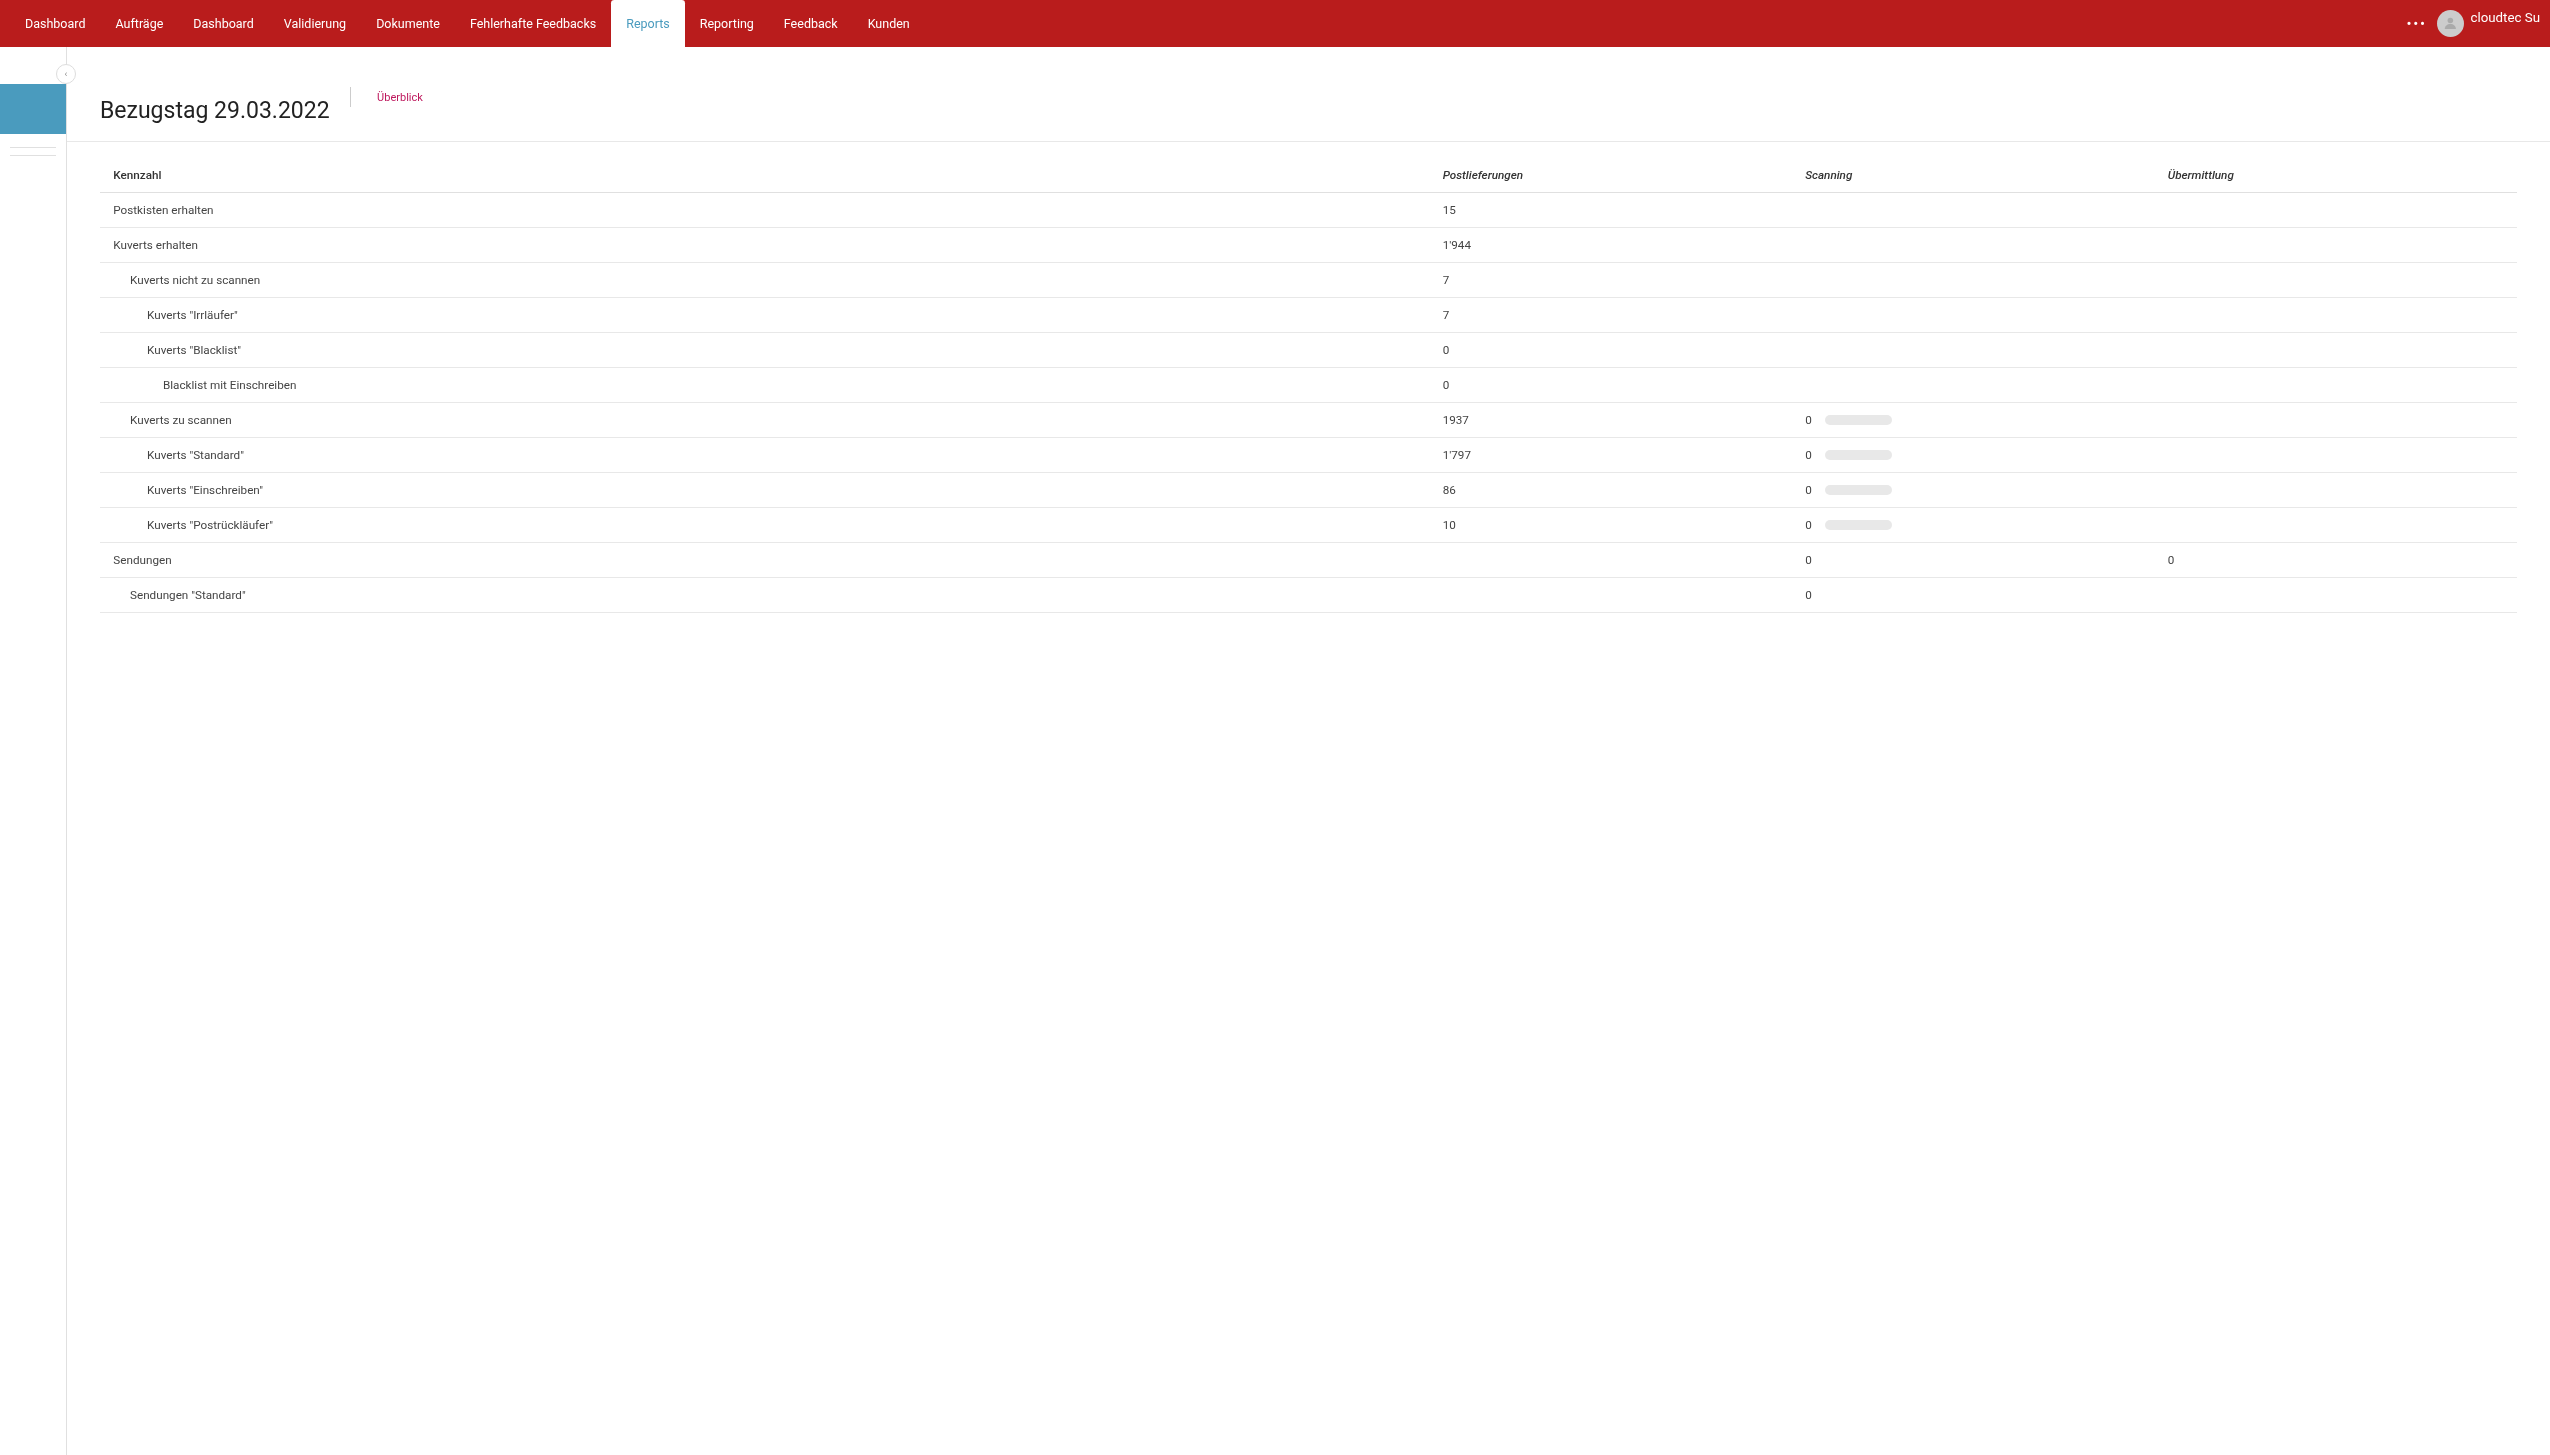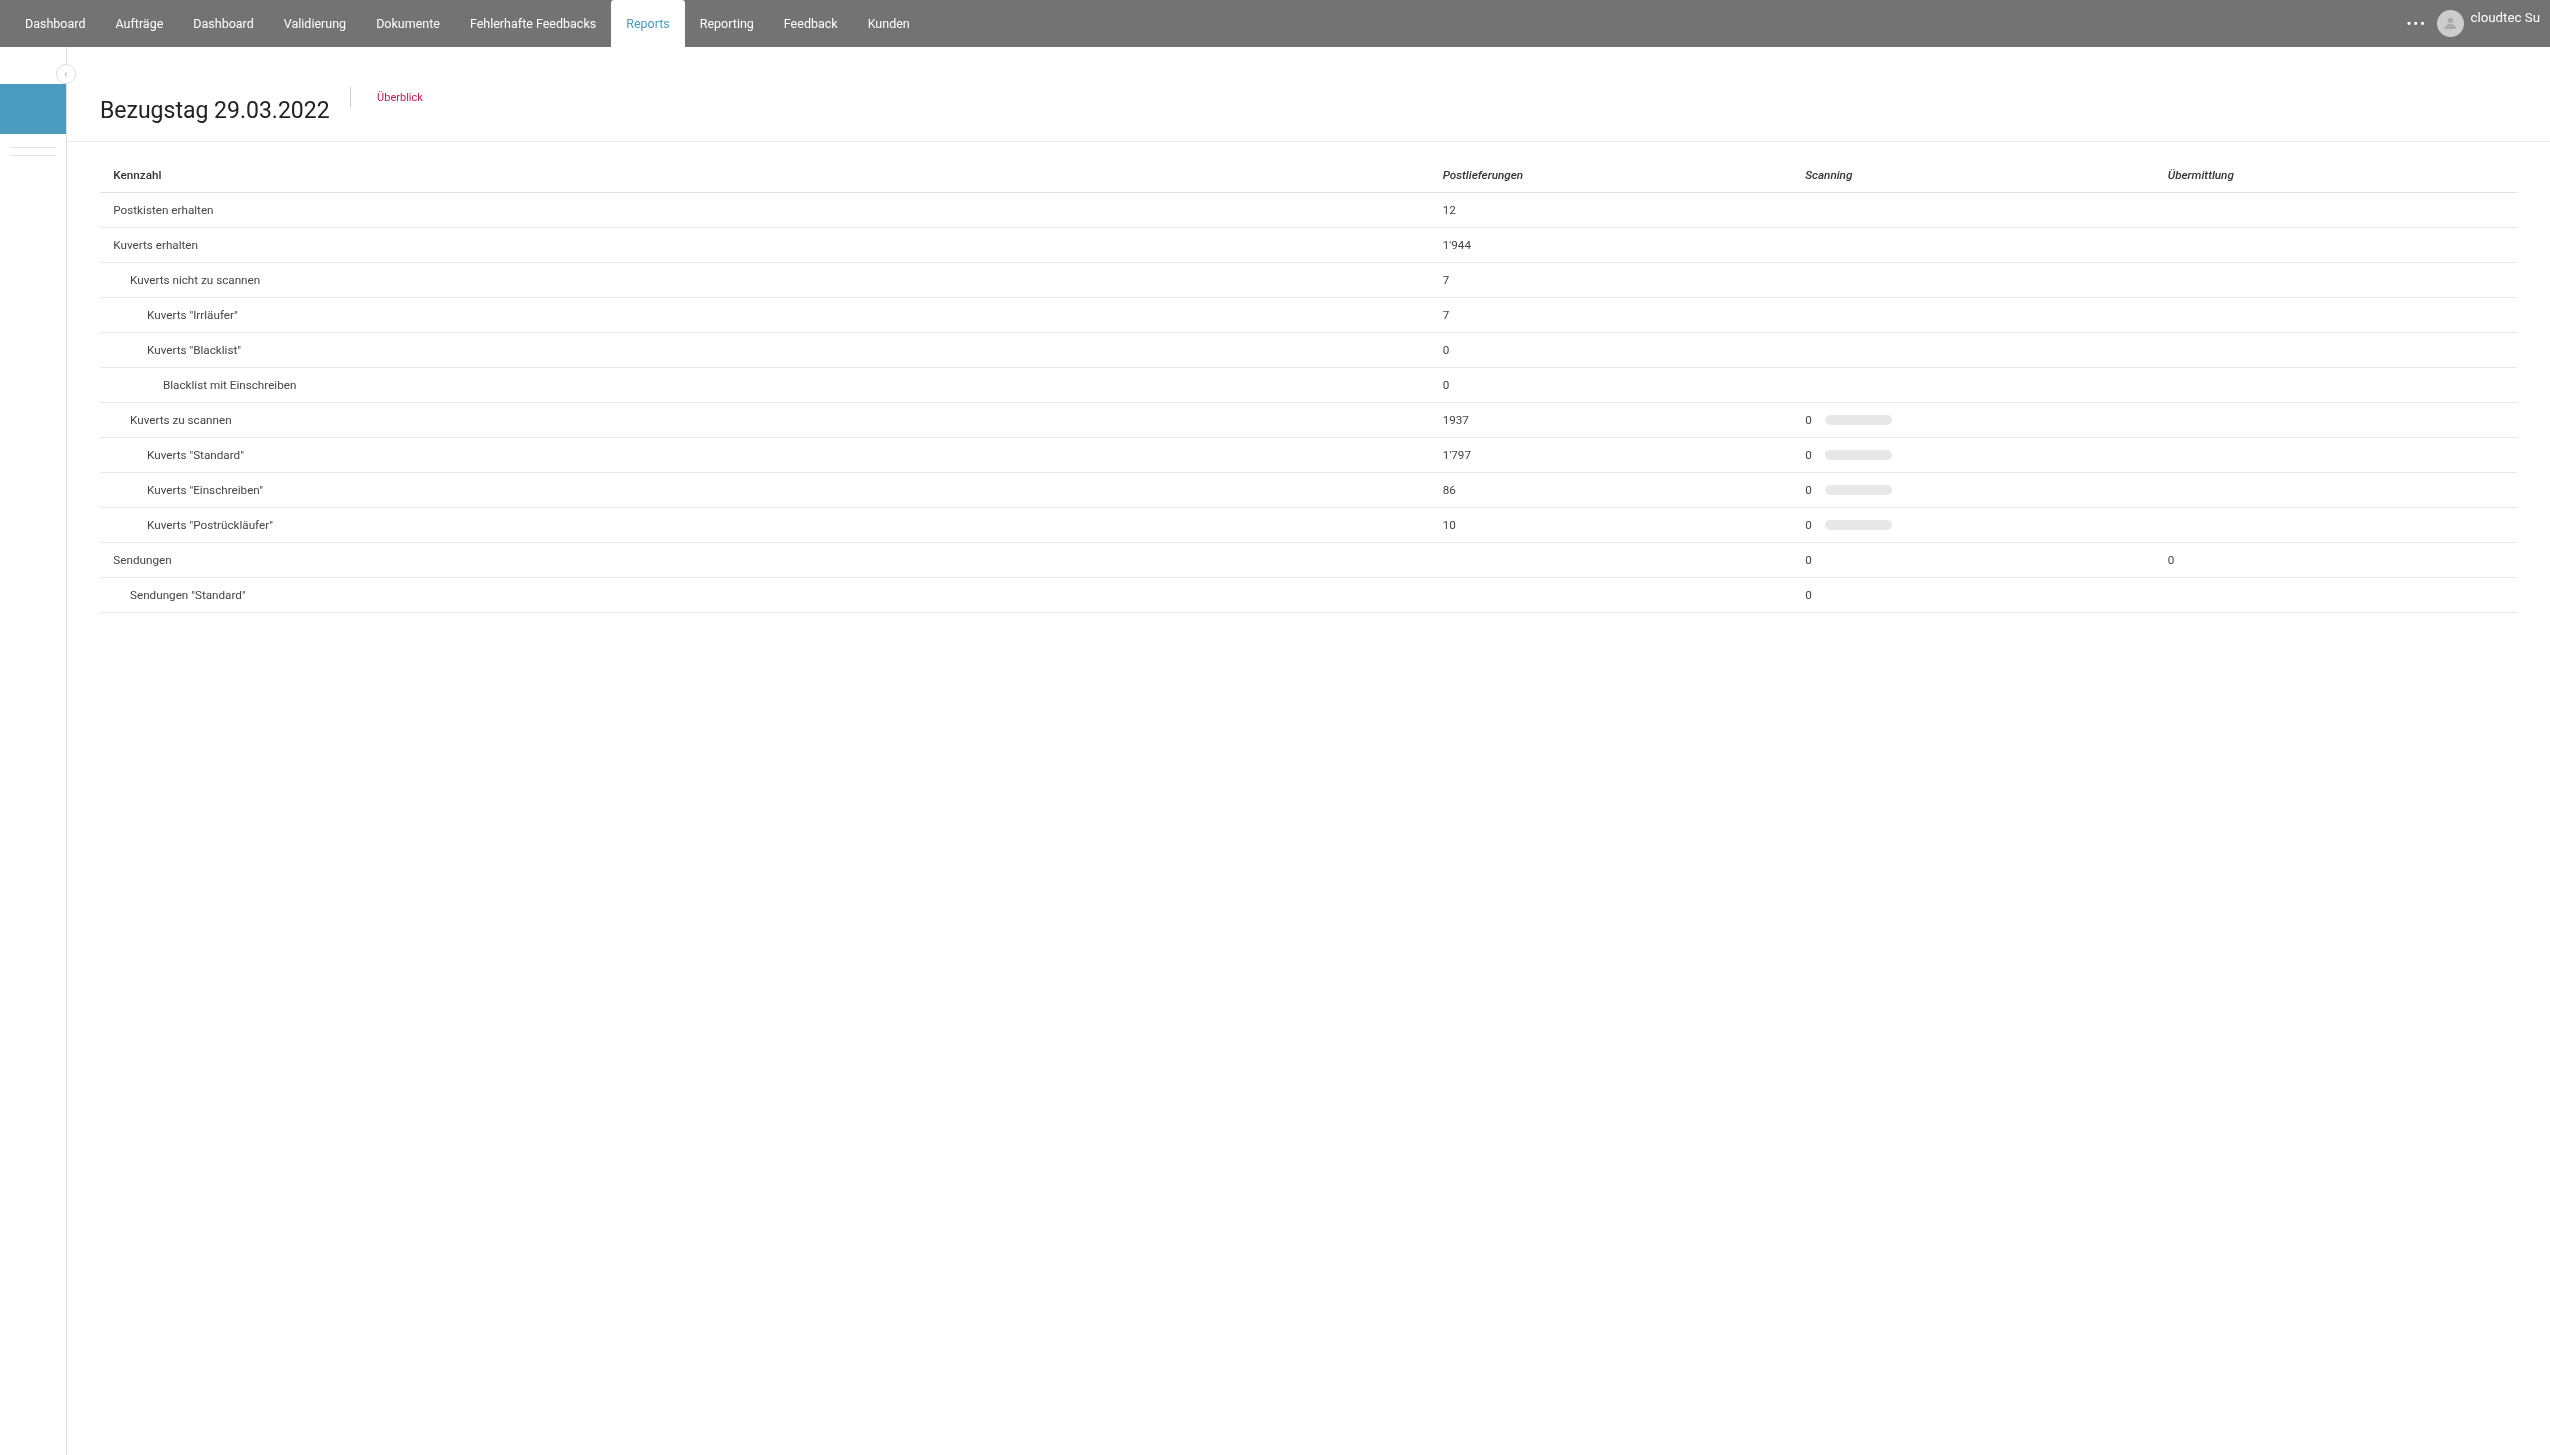--- a/index.html
+++ b/index.html
@@ -1,20 +1,20 @@
 <!DOCTYPE html>
 <html style="font-size:13.3px"><head>
   <meta charset="utf-8">
   <style>
     * { box-sizing: border-box; margin: 0; padding: 0; }
     body { font-family: -apple-system, BlinkMacSystemFont, 'Segoe UI', Roboto, sans-serif; background: #f5f5f5; color: #333; }
 
     
     .navbar {
-      background: #737373;
+      background: #b91c1c;
       display: flex;
       align-items: center;
       height: 47px;
       padding: 0 10px;
       position: relative;
     }
     .nav-items {
       display: flex;
       align-items: center;
       flex: 1;
@@ -266,21 +266,21 @@
             <th>Kennzahl</th>
             <th>Postlieferungen</th>
             <th>Scanning</th>
             <th>Übermittlung</th>
           </tr>
         </thead>
         <tbody id="table-body">
 
         <tr>
               <td>Postkisten erhalten</td>
-              <td>12</td>
+              <td>15</td>
               <td></td>
               <td></td>
             </tr>
             <tr>
               <td>Kuverts erhalten</td>
               <td>1'944</td>
               <td></td>
               <td></td>
             </tr>
             <tr class="indent-1">

